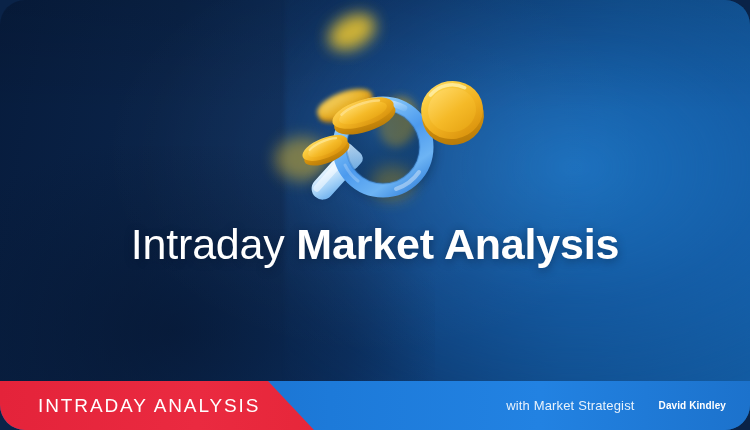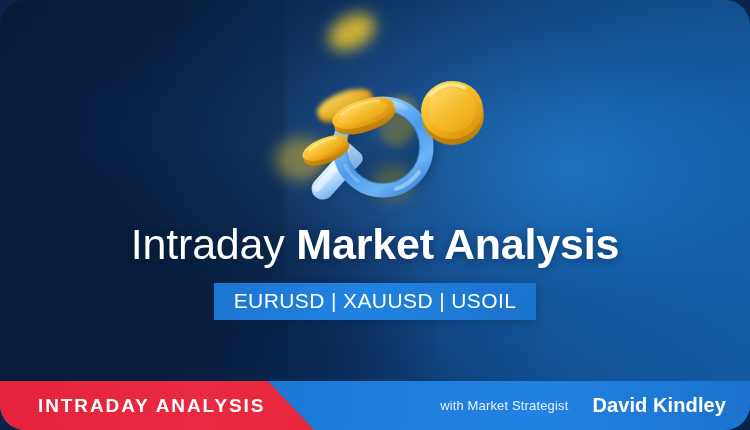--- a/index.html
+++ b/index.html
@@ -112,39 +112,39 @@
     width:330px; height:49px;
     background:linear-gradient(95deg,#e4233a 0%,#ea2a40 60%,#e62639 100%);
     clip-path:polygon(0 0, 268px 0, 314px 100%, 0 100%);
   }
   .bar-label {
     position:absolute;
     left:38px; top:0; height:49px;
     display:flex; align-items:center;
     color:#ffffff;
     font-size:19px;
-    font-weight:700;
+    font-weight:400;
     letter-spacing:1.9px;
     white-space:nowrap;
   }
   .bar-right {
     position:absolute;
     right:24px; top:0; height:49px;
     display:flex; align-items:center; gap:24px;
     white-space:nowrap;
   }
   .bar-with {
     color:#e8f2fc;
     font-size:13px;
     font-weight:400;
     letter-spacing:0.15px;
   }
   .bar-name {
     color:#ffffff;
-    font-size:20px;
+    font-size:10px;
     font-weight:700;
     letter-spacing:0.1px;
     text-align:right;
   }
 </style>
 </head>
 <body>
 
 <div id="banner">
 
@@ -298,23 +298,20 @@
         <ellipse cx="325" cy="148" rx="18" ry="6.5" fill="url(#coinInner)"></ellipse>
         <path d="M 310 144 A 19 7 0 0 1 339 143" fill="none" stroke="#ffeca3" stroke-width="2.2" stroke-linecap="round" opacity="0.70"></path>
       </g>
     </g>
   </svg>
 
   <div class="title-block">
     <div class="headline"><span class="thin">Intraday </span><span class="bold">Market Analysis</span></div>
   </div>
 
-  <div class="badge-row">
-    <span class="badge">EURUSD | XAUUSD | USOIL</span>
-  </div>
 
   <div class="bottom-bar">
     <div class="bar-red"></div>
     <div class="bar-label">INTRADAY ANALYSIS</div>
     <div class="bar-right">
       <span class="bar-with">with Market Strategist</span>
       <span class="bar-name">David Kindley</span>
     </div>
   </div>
 

